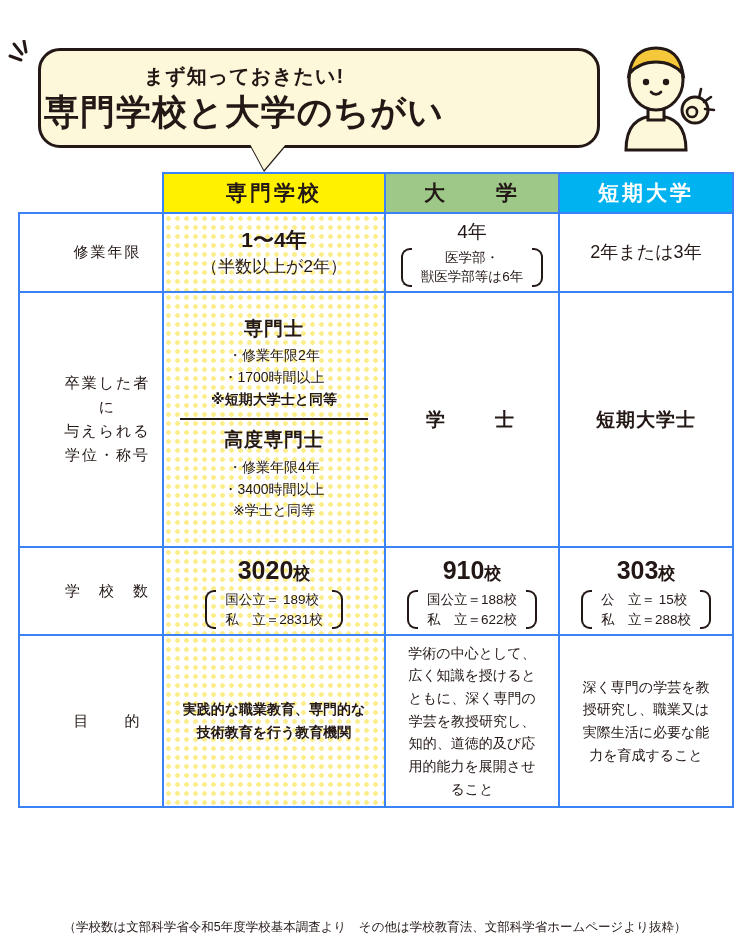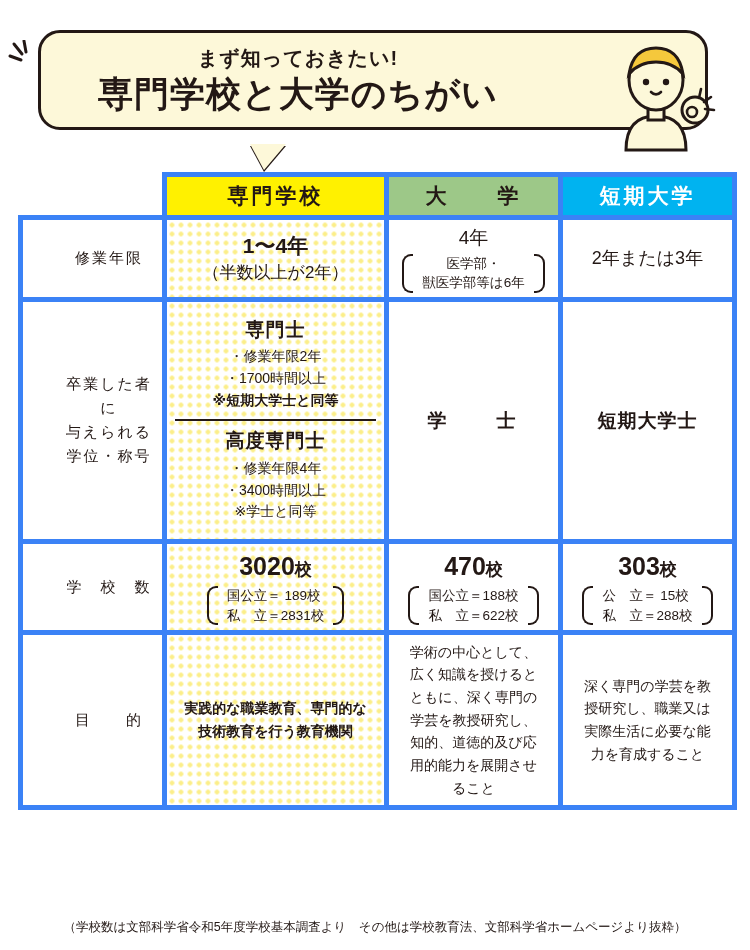--- a/index.html
+++ b/index.html
@@ -8,22 +8,22 @@
     background:#ffffff;
     font-family:"Liberation Sans","DejaVu Sans",sans-serif;
     color:#231815;
     position:relative;
     overflow:hidden;
   }
 
   
   .banner{
     position:absolute;
-    left:38px;top:30px;
-    width:670px;height:100px;
+    left:38px;top:48px;
+    width:562px;height:100px;
     background:#fdf8d9;
     border:3px solid #231815;
     border-radius:22px;
     box-sizing:border-box;
   }
   .banner-sub{
     position:absolute;
     left:0;right:150px;top:12px;
     text-align:center;
     font-size:20px;font-weight:bold;
@@ -69,21 +69,21 @@
     border-collapse:collapse;
     width:714px;
     table-layout:fixed;
   }
   col.c0{width:144px;}
   col.c1{width:222px;}
   col.c2{width:174px;}
   col.c3{width:174px;}
 
   th,td{
-    border:5px solid #3b82f6;
+    border:2px solid #3b82f6;
     text-align:center;
     vertical-align:middle;
     padding:4px 6px;
     font-size:15px;
     line-height:1.45;
   }
   .head-blank{border:none;background:transparent;}
   .head{
     height:32px;
     font-size:21px;font-weight:bold;
@@ -227,21 +227,21 @@
       </td>
       <td>
         <span class="cell-inner" style="font-size:18px;">2年または3年</span>
       </td>
     </tr>
 
     <tr>
       <td class="rowlabel" style="white-space:pre-line;">卒業した者に
 与えられる
 学位・称号</td>
-      <td class="dotcol" style="padding:8px;">
+      <td class="dotcol" style="padding:16px;">
         <div class="sub-block">
           <div class="sub-title">専門士</div>
           <div class="sub-list">・修業年限2年</div>
           <div class="sub-list">・1700時間以上</div>
           <div class="sub-list" style="font-weight:bold;">※短期大学士と同等</div>
         </div>
         <div class="sub-block divider-top">
           <div class="sub-title">高度専門士</div>
           <div class="sub-list">・修業年限4年</div>
           <div class="sub-list">・3400時間以上</div>
@@ -255,21 +255,21 @@
     <tr>
       <td class="rowlabel">学　校　数</td>
       <td class="dotcol">
         <span class="cell-inner big"><span>3020</span><span class="unit">校</span></span>
         <span class="paren">
           <span class="ln">国公立＝ 189校</span>
           <span class="ln">私　立＝2831校</span>
         </span>
       </td>
       <td>
-        <span class="cell-inner big"><span>470</span><span class="unit">校</span></span>
+        <span class="cell-inner big"><span>910</span><span class="unit">校</span></span>
         <span class="paren">
           <span class="ln">国公立＝188校</span>
           <span class="ln">私　立＝622校</span>
         </span>
       </td>
       <td>
         <span class="cell-inner big"><span>303</span><span class="unit">校</span></span>
         <span class="paren">
           <span class="ln">公　立＝ 15校</span>
           <span class="ln">私　立＝288校</span>

